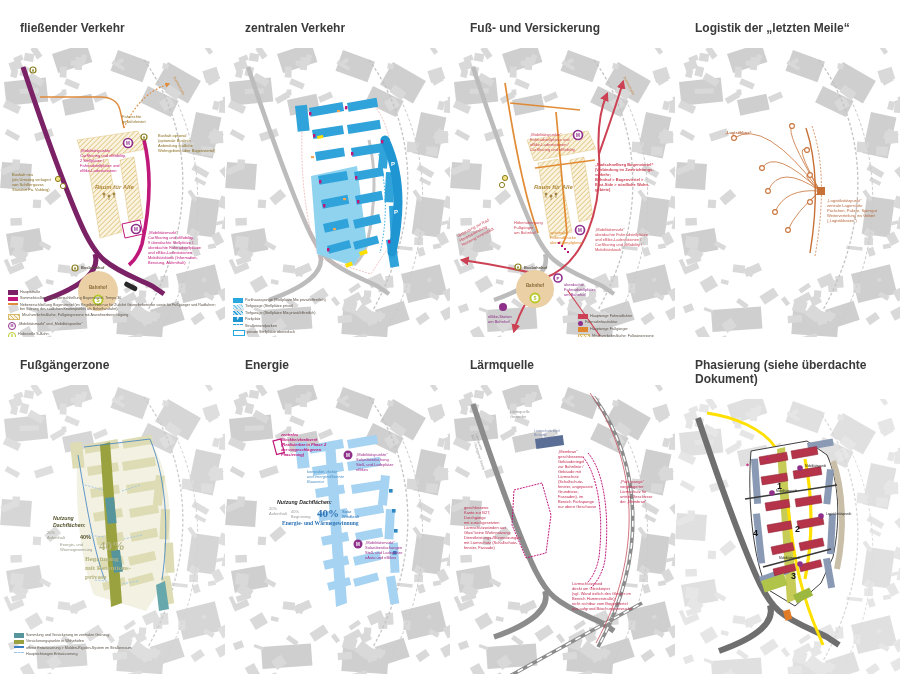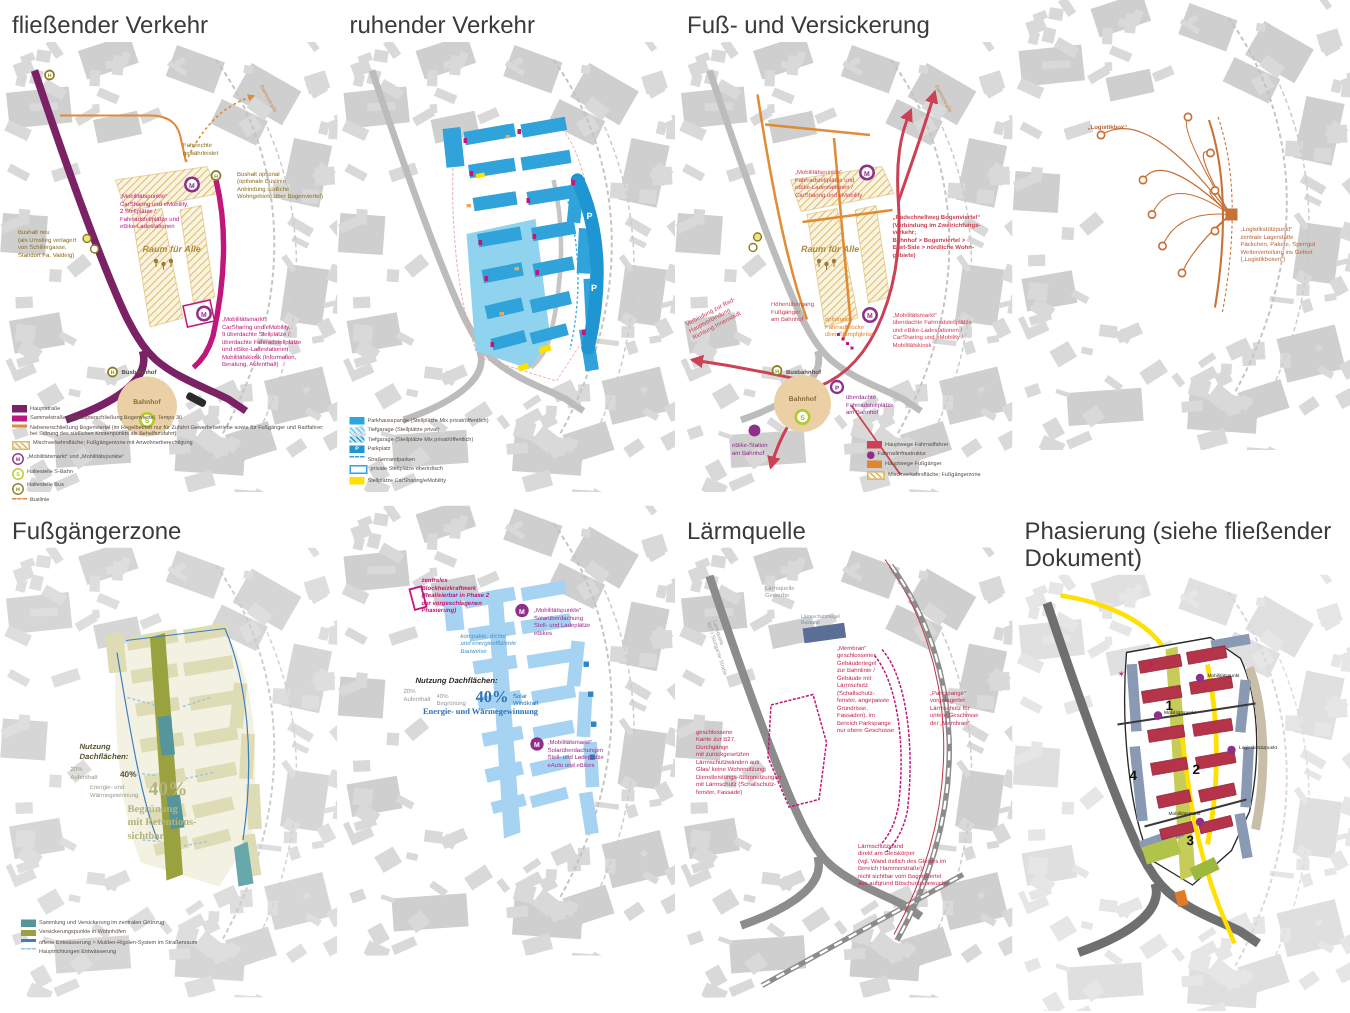--- a/index.html
+++ b/index.html
@@ -1,20 +1,20 @@
 <!DOCTYPE html>
 <html><head>
 <meta charset="utf-8">
 <style>
   html,body{margin:0;padding:0;background:#fff;}
   #sheet{position:relative;width:900px;height:675px;background:#fff;overflow:hidden;
          font-family:"Liberation Sans",sans-serif;}
   .grid{display:grid;grid-template-columns:repeat(4,225px);grid-template-rows:repeat(2,337px);}
   .panel{position:relative;width:225px;height:337px;overflow:hidden;}
-  .ptitle{margin:0;padding:9px 4px 1px 8px;font-size:16px;font-weight:normal;color:#3a3a3a;letter-spacing:0;}
+  .ptitle{margin:12px;padding:9px 4px 1px 8px;font-size:12px;font-weight:bold;color:#3a3a3a;letter-spacing:0;}
   .map{position:relative;width:225px;height:300px;}
   .lyr{position:absolute;left:0;top:0;width:225px;height:300px;display:block;}
   .ann{position:absolute;font-size:4px;line-height:1.25;white-space:pre-line;}
   .ann.b{font-weight:bold;}
   .ann.i{font-style:italic;}
   .legend{position:absolute;}
   .legend-item{display:flex;align-items:flex-start;gap:2px;font-size:3.7px;line-height:1.2;color:#5a5146;margin-bottom:1.7px;}
   .swatch{display:inline-flex;align-items:center;justify-content:center;flex:none;width:10px;height:4.5px;
           margin-top:.2px;font-weight:bold;font-size:3.5px;color:#fff;}
   .sw-rect{background:var(--swc,#888);}
@@ -319,21 +319,21 @@
 
           <div class="legend-item">
             <span class="swatch sw-dash" style="--swc: #e08b3c;"></span>
             <span class="legend-label">Buslinie</span>
           </div>
         </div>
     </div>
   </section>
 
   <section class="panel">
-    <h2 class="ptitle">ruhender Verkehr</h2>
+    <h2 class="ptitle">zentralen Verkehr</h2>
     <div class="map">
       <svg class="lyr" viewBox="0 0 225 300">
         <use href="#citybase"></use>
         <use href="#roads" stroke="#bcbcbc" stroke-width="4.5"></use>
         <use href="#roadR" stroke="#c6c6c6" stroke-width="3"></use>
         <path d="M78,66 L148,56 C168,78 174,128 168,192 L146,226 L94,210 C80,176 74,116 78,66 Z" fill="none" stroke="#e8a0a0" stroke-width="0.6" stroke-dasharray="2,1.2"></path>
         <path d="M86,128 L132,118 L142,198 L128,218 L92,206 Z" fill="#8fd3ef"></path>
         <use href="#siteplan" fill="#2fa3da"></use>
         <path d="M160,92 C174,122 177,160 167,204" stroke="#1f96d2" stroke-width="9" fill="none" stroke-linecap="round"></path>
         <text x="168" y="118" font-size="6" font-weight="bold" fill="#fff" text-anchor="middle">P</text>
@@ -516,20 +516,21 @@
 
           <div class="legend-item">
             <span class="swatch sw-hatch"></span>
             <span class="legend-label">Mischverkehrsfläche; Fußgängerzone</span>
           </div>
         </div>
     </div>
   </section>
 
   <section class="panel">
+    <h2 class="ptitle">Logistik der „letzten Meile“</h2>
     <div class="map">
       <svg class="lyr" viewBox="0 0 225 300">
         <use href="#citybase"></use>
         <path d="M131,80 C141,110 144,150 135,205" stroke="#c87137" stroke-width="1.4" fill="none"></path>
         <path d="M137,78 C148,110 150,152 140,208" stroke="#c87137" stroke-width="0.7" fill="none" stroke-dasharray="2,1.5"></path>
         <g stroke="#c87137" stroke-width="0.8" fill="none">
           <path d="M145,143 Q110,85 117,78"></path>
           <path d="M145,143 Q100,100 87,120"></path>
           <path d="M145,143 Q105,115 93,143"></path>
           <path d="M145,143 Q110,140 100,164"></path>
@@ -589,21 +590,21 @@
       <div class="ann b i" style="left:53px;top:130px;width:40px;color:#55532e;font-size:5.2px">Nutzung
 Dachflächen:</div>
       <div class="ann" style="left:47px;top:145px;width:30px;color:#9a9a8a">20%
 Aufenthalt</div>
       <div class="ann b" style="left:80px;top:149px;width:16px;color:#55532e;font-size:5.5px">40%</div>
       <div class="ann" style="left:60px;top:157px;width:38px;color:#9a9a8a">Energie- und
 Wärmegewinnung</div>
       <div class="ann b" style="left:99px;top:153px;width:46px;color:#b3b37e;font-size:13px;font-family:'Liberation Serif',serif">40%</div>
       <div class="ann b" style="left:85px;top:170px;width:64px;color:#b3b37e;font-size:7px;font-family:'Liberation Serif',serif">Begrünung
 mit Retentions-
-sichtbar</div>
+private</div>
       <div class="legend" style="left:14px;top:248px;width:200px">
 
           <div class="legend-item">
             <span class="swatch sw-rect" style="--swc: #55959b;"></span>
             <span class="legend-label">Sammlung und Versickerung im zentralen Grünzug</span>
           </div>
 
           <div class="legend-item">
             <span class="swatch sw-rect" style="--swc: #9aa23f;"></span>
             <span class="legend-label">Versickerungspunkte in Wohnhöfen</span>
@@ -616,20 +617,21 @@
 
           <div class="legend-item">
             <span class="swatch sw-dash" style="--swc: #9cc4e4;"></span>
             <span class="legend-label">Hauptrichtungen Entwässerung</span>
           </div>
         </div>
     </div>
   </section>
 
   <section class="panel">
+    <h2 class="ptitle">Energie</h2>
     <div class="map">
       <svg class="lyr" viewBox="0 0 225 300">
         <use href="#citybase"></use>
         <use href="#siteplan" fill="#a6d3f2"></use>
         <path d="M100,60 L110,57 L122,218 L111,222 Z" fill="#a6d3f2"></path>
         <rect x="48" y="56" width="8" height="14" transform="rotate(-15 48 56)" fill="#fff" stroke="#c0187a" stroke-width="1.2"></rect>
         <g fill="#2e86c1">
           <rect x="164" y="104" width="3.6" height="3.6"></rect>
               <rect x="167" y="124" width="3.6" height="3.6"></rect>
           <rect x="169" y="144" width="3.6" height="3.6"></rect>
@@ -728,21 +730,21 @@
       <div class="ann" style="left:122px;top:196px;width:76px;color:#c22a50">Lärmschutzwand
 direkt am Gleiskörper
 (vgl. Wand östlich des Gleises im
 Bereich Hammerstraße);
 nicht sichtbar vom Bogenviertel
 aus aufgrund Böschungsbewuchs</div>
     </div>
   </section>
 
   <section class="panel">
-    <h2 class="ptitle">Phasierung (siehe fließender Dokument)</h2>
+    <h2 class="ptitle">Phasierung (siehe überdachte Dokument)</h2>
     <div class="map">
       <svg class="lyr" viewBox="0 0 225 300">
         <use href="#citybase" opacity="0.65"></use>
         <use href="#roads" stroke="#6f6f6f" stroke-width="6"></use>
         <path d="M32,14 C60,18 88,30 100,48 C108,62 110,80 112,100" stroke="#ffe000" stroke-width="3" fill="none"></path>
         <path d="M76,52 L132,42 L152,56 C164,82 166,120 158,158 L146,184 L120,207 L92,190 C78,160 72,100 76,52 Z" fill="#fff" stroke="#2a2a2a" stroke-width="0.9"></path>
         <path d="M102,50 L110,48 L122,200 L112,204 Z" fill="#c6cc57"></path>
         <path d="M112,100 C118,150 122,180 138,222 L148,246" stroke="#ffe000" stroke-width="3" fill="none"></path>
         <path d="M130,60 C138,100 138,140 130,180" stroke="#ffe000" stroke-width="3.2" fill="none"></path>
         <path d="M158,62 C168,90 170,130 162,170" stroke="#c9bfa8" stroke-width="6" fill="none"></path>

